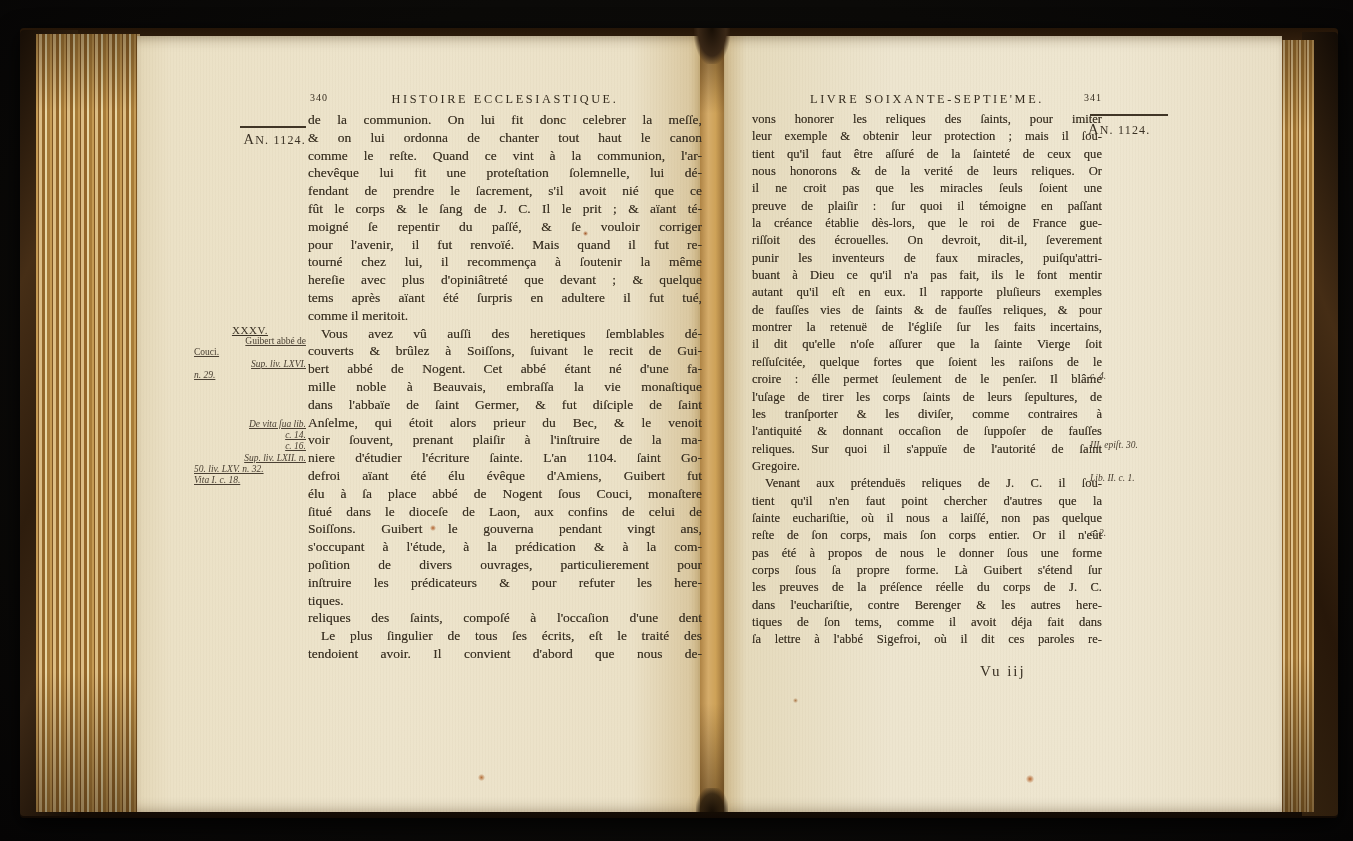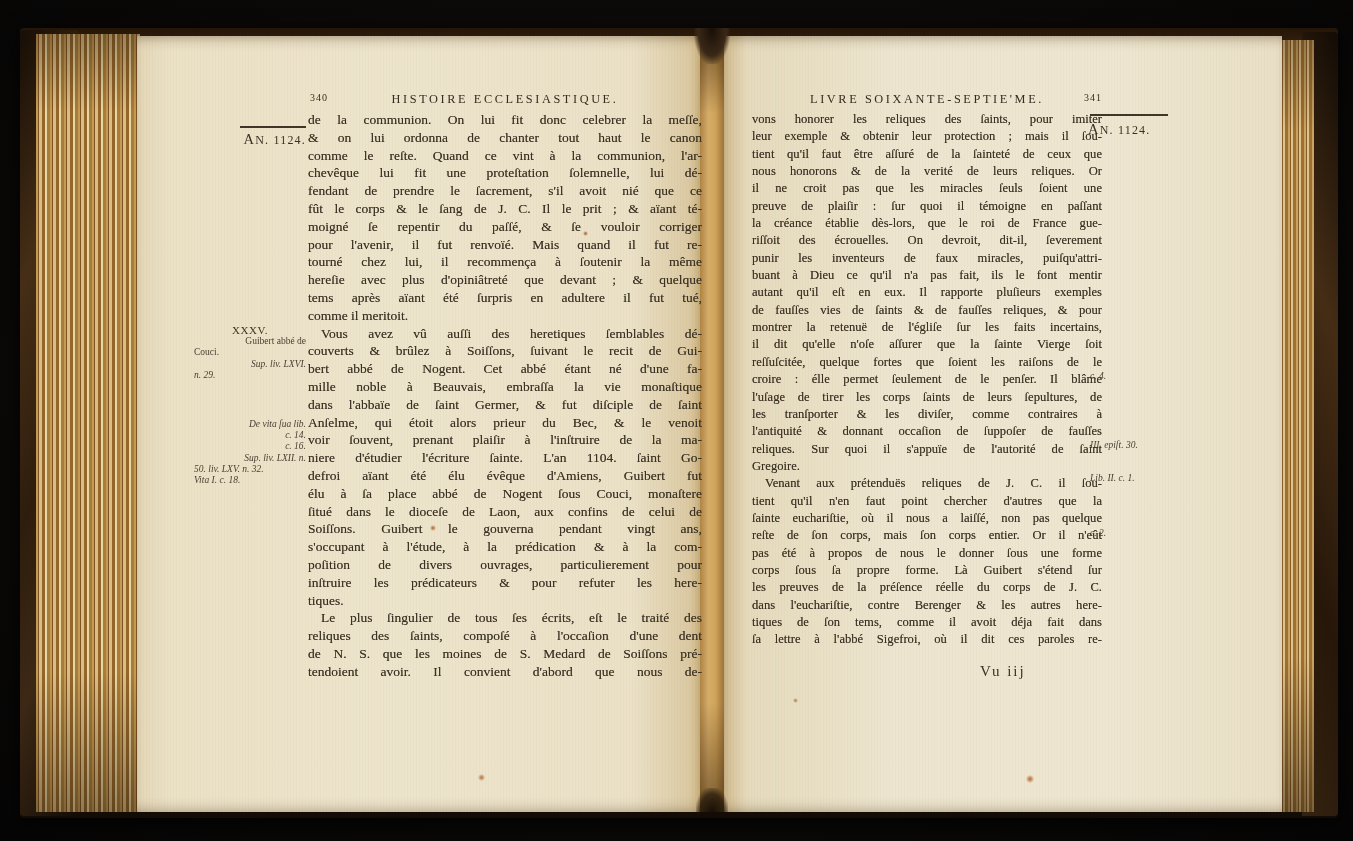--- a/index.html
+++ b/index.html
@@ -59,21 +59,21 @@
   #rp-year-rule{left:1090px;top:114px;width:78px;}
   #rp-year{left:1088px;top:121px;width:110px;text-align:left;}
   .tcol{font-size:13.5px;line-height:17.8px;color:#3a3124;
     text-shadow:0 0 0.5px rgba(48,38,20,.55);}
   #lp-text{left:308px;top:111px;width:394px;}
   #rp-text{left:752px;top:111px;width:350px;font-size:12.6px;line-height:17.35px;}
   .tline{text-align:justify;text-align-last:justify;text-justify:inter-word;white-space:nowrap;}
   .tline.plast{text-align-last:left;}
   .tline.ind{text-indent:13px;}
   .mnotes{width:112px;font-size:9.5px;line-height:11.2px;color:#4a4033;}
-  .mnotes div{text-align:right;font-style:italic;}
+  .mnotes div{text-align:right;font-style:italic;text-decoration:underline;}
   .mnotes div.sec{text-align:center;font-style:normal;font-size:11px;letter-spacing:.6px;color:#3d342а7;color:#3d3427;}
   .mnotes div.nm{font-style:normal;}
   .mnotes div.la{text-align:left;}
   #lp-notes1{left:194px;top:325px;}
   #lp-notes2{left:194px;top:419px;}
   .rnote{left:1090px;width:95px;font-size:9.5px;font-style:italic;color:#4a4033;text-align:left;}
   #rp-note-0{top:371px;}
   #rp-note-1{top:440px;}
   #rp-note-2{top:473px;}
   #rp-note-3{top:528px;}
@@ -148,23 +148,22 @@
       <div class="tline">voir ſouvent, prenant plaiſir à l'inſtruire de la ma-</div>
       <div class="tline">niere d'étudier l'écriture ſainte. L'an 1104. ſaint Go-</div>
       <div class="tline">defroi aïant été élu évêque d'Amiens, Guibert fut</div>
       <div class="tline">élu à ſa place abbé de Nogent ſous Couci, monaſtere</div>
       <div class="tline">ſitué dans le dioceſe de Laon, aux confins de celui de</div>
       <div class="tline">Soiſſons. Guibert le gouverna pendant vingt ans,</div>
       <div class="tline">s'occupant à l'étude, à la prédication &amp; à la com-</div>
       <div class="tline">poſition de divers ouvrages, particulierement pour</div>
       <div class="tline">inſtruire les prédicateurs &amp; pour refuter les here-</div>
       <div class="tline plast">tiques.</div>
+      <div class="tline">reliques des ſaints, compoſé à l'occaſion d'une dent</div>
       <div class="tline ind">Le plus ſingulier de tous ſes écrits, eſt le traité des</div>
-      <div class="tline">reliques des ſaints, compoſé à l'occaſion d'une dent</div>
-      <div class="tline">de N. S. que les moines de S. Medard de Soiſſons pré-</div>
       <div class="tline">tendoient avoir. Il convient d'abord que nous de-</div>
     </div>
 
   <div class="abs header" id="rp-header">
     <span class="rtitle">LIVRE SOIXANTE-SEPTIE'ME.</span>
     <span class="pnum">341</span>
   </div>
   <div class="abs yrule" id="rp-year-rule"></div>
   <div class="abs ytext" id="rp-year">AN. 1124.</div>
 

